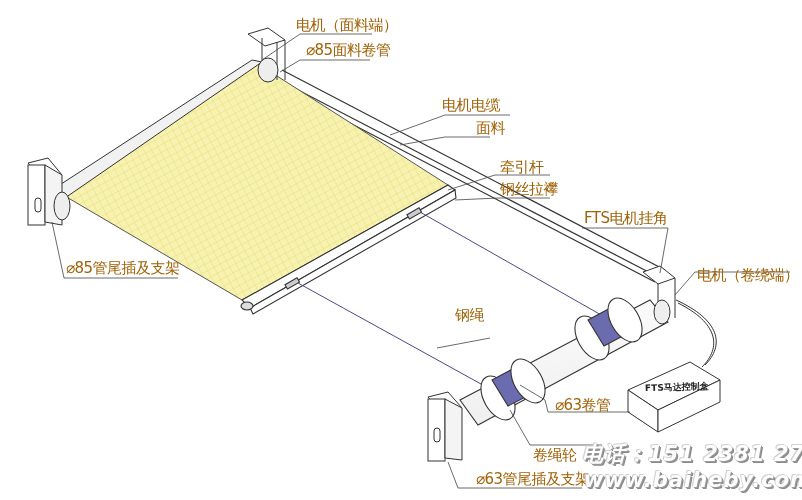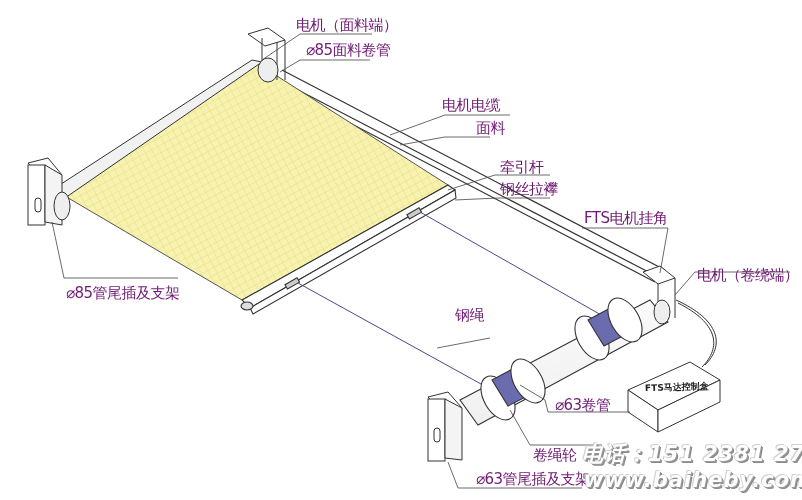--- a/index.html
+++ b/index.html
@@ -1,18 +1,18 @@
 <!DOCTYPE html>
 <html><head>
 <meta charset="utf-8">
 <style>
   html, body { margin: 0; padding: 0; background: #ffffff; }
   #stage { position: relative; width: 802px; height: 500px; overflow: hidden; background: #ffffff; font-family: "DejaVu Sans", "Liberation Sans", sans-serif; }
   svg#diagram { position: absolute; left: 0; top: 0; }
-  .lbl { position: absolute; font-size: 15px; color: #701a75; white-space: nowrap; line-height: 18px; letter-spacing: -0.5px; }
+  .lbl { position: absolute; font-size: 15px; color: #a16207; white-space: nowrap; line-height: 18px; letter-spacing: -0.5px; }
   .lbl-small { position: absolute; font-size: 9px; color: #222; white-space: nowrap; font-weight: bold; }
   .contact { position: absolute; font-family: "DejaVu Sans", "Liberation Sans", sans-serif; font-style: italic; font-weight: bold; font-size: 21px; color: #ffffff; white-space: nowrap; letter-spacing: 1px;
     text-shadow: 1px 1px 0 #9a9a9a, 2px 2px 0 #8a8a8a, -1px -1px 0 #d0d0d0, 0 0 1px #777; }
 </style>
 </head>
 <body>
 
 <div id="stage">
   <svg id="diagram" width="802" height="500" viewBox="0 0 802 500">
     <defs>
@@ -124,21 +124,21 @@
   </svg>
 
   <div class="lbl" style="left:296px; top:16px;">电机（面料端）</div>
   <div class="lbl" style="left:306px; top:41px;">⌀85面料卷管</div>
   <div class="lbl" style="left:442px; top:96px;text-align:right;">电机电缆</div>
   <div class="lbl" style="left:444px; top:119px;margin-left:32px;">面料</div>
   <div class="lbl" style="left:500px; top:158px;">牵引杆</div>
   <div class="lbl" style="left:500px; top:180px;text-align:center;">钢丝拉襻</div>
   <div class="lbl" style="left:584px; top:209px;">FTS电机挂角</div>
   <div class="lbl" style="left:697px; top:266px;">电机（卷绕端）</div>
-  <div class="lbl" style="left:66px; top:259px;margin-top:25px;">⌀85管尾插及支架</div>
+  <div class="lbl" style="left:66px; top:259px;">⌀85管尾插及支架</div>
   <div class="lbl" style="left:455px; top:306px;">钢绳</div>
   <div class="lbl" style="left:555px; top:396px;">⌀63卷管</div>
   <div class="lbl" style="left:533px; top:446px;">卷绳轮</div>
   <div class="lbl" style="left:476px; top:470px;">⌀63管尾插及支架</div>
   <div class="lbl-small" style="left:645px; top:381px; transform:rotate(-2deg);">FTS马达控制盒</div>
 
   <div class="contact" style="left:582px; top:440px;">电话：151 2381 2705</div>
   <div class="contact" style="left:584px; top:468px;">www.baiheby.com</div>
 </div>
 

